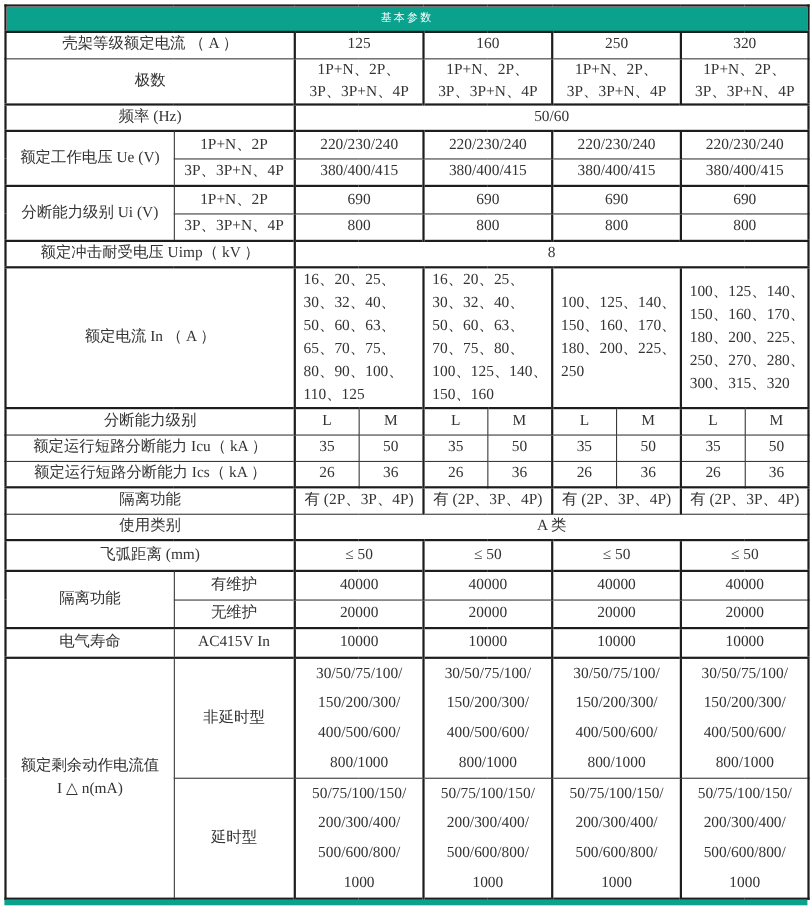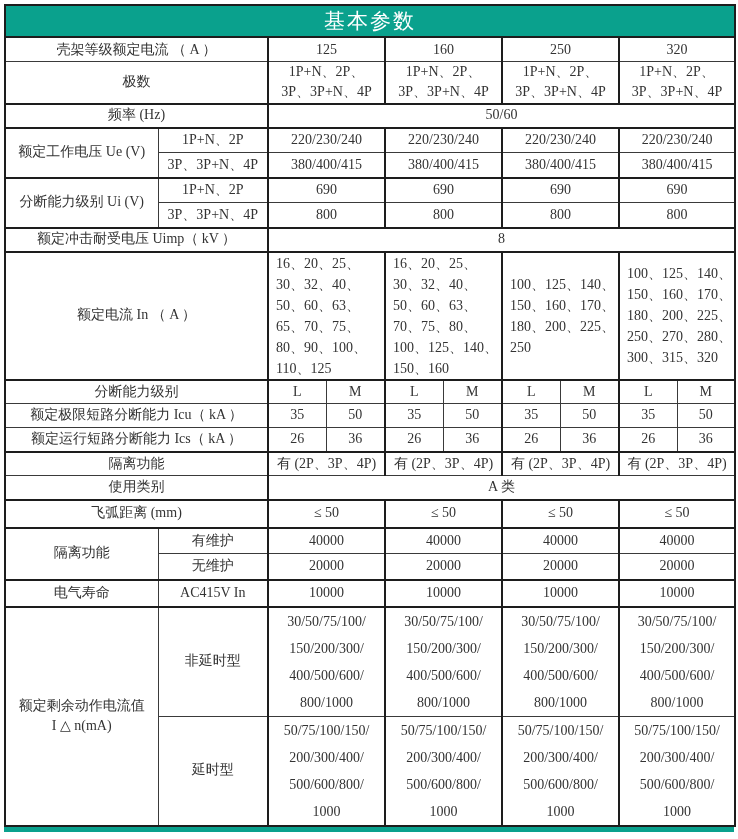--- a/index.html
+++ b/index.html
@@ -9,21 +9,21 @@
   td{
     border:1px solid #3a3a3a;
     text-align:center;vertical-align:middle;
     font-size:14px;color:#333333;
     padding:0 2px;white-space:pre-line;overflow:hidden;
     line-height:1.45;
   }
   td.bl2{border-left-width:2px;border-left-color:#1d1d1d;}
   tr.bt2 > td{border-top-width:2px;border-top-color:#1d1d1d;}
   td.title-cell{
-    background:#0aa18d;color:#ffffff;font-size:21px;letter-spacing:2px;
+    background:#0aa18d;color:#ffffff;font-size:10px;letter-spacing:2px;
     border:0;height:22px;
   }
   td.left-list{text-align:left;padding-left:7px;line-height:21px;}
   td.tall-val{line-height:27px;}
   tr.r-header{height:22px;}
   tr.r-frame{height:24px;}
   tr.r-poles{height:34px;font-family:Liberation Serif, serif;}
   tr.r-freq{height:24px;}
   tr.r-ue1,tr.r-ue2,tr.r-ui1,tr.r-ui2{height:25px;}
   tr.r-uimp{height:24px;margin-left:40px;}
@@ -151,21 +151,21 @@
         <td>M</td>
         <td class="bl2">L</td>
         <td>M</td>
         <td class="bl2">L</td>
         <td>M</td>
         <td class="bl2">L</td>
         <td>M</td>
       </tr>
 
       <tr class="r-icu">
-        <td colspan="2">额定极限短路分断能力 Icu（ kA ）</td>
+        <td colspan="2">额定运行短路分断能力 Icu（ kA ）</td>
         <td class="bl2">35</td>
         <td>50</td>
         <td class="bl2">35</td>
         <td>50</td>
         <td class="bl2">35</td>
         <td>50</td>
         <td class="bl2">35</td>
         <td>50</td>
       </tr>
 

